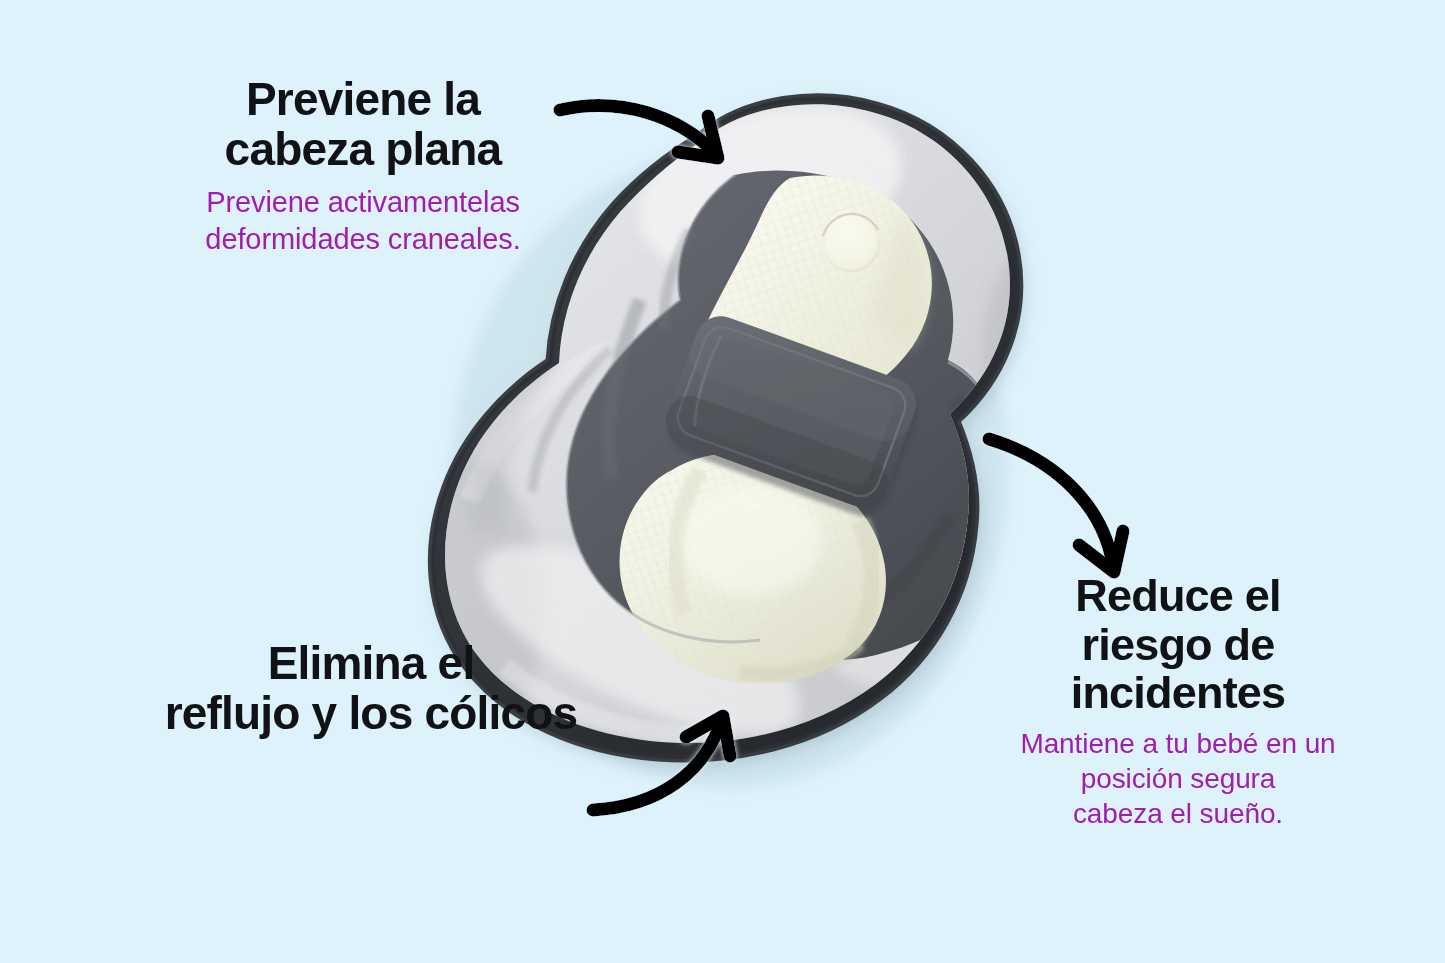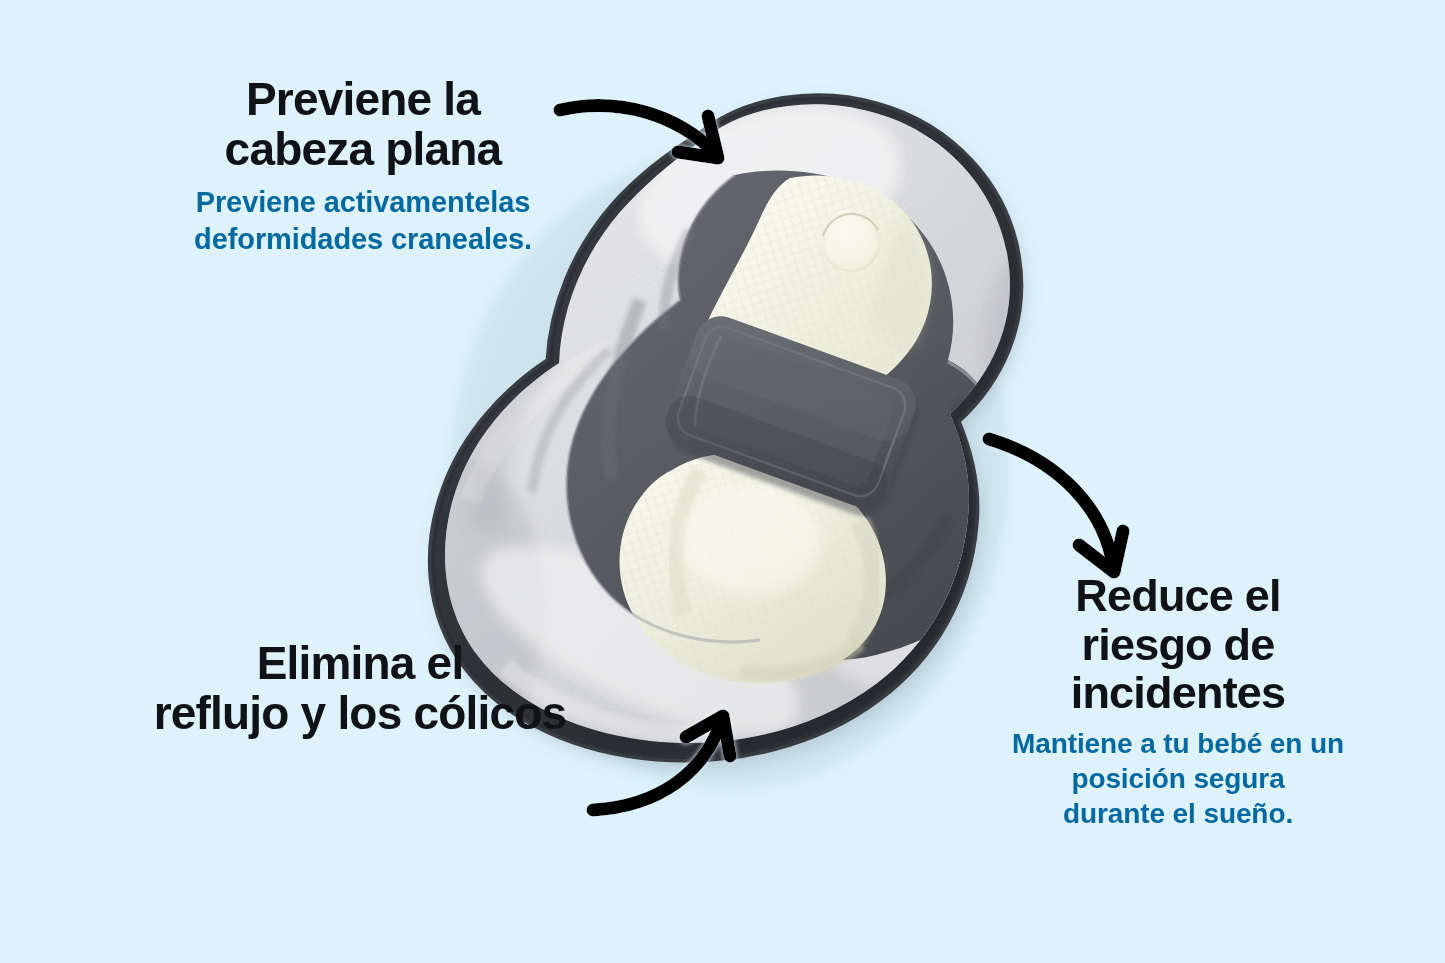--- a/index.html
+++ b/index.html
@@ -42,36 +42,36 @@
   .callout .c-title {
     font-weight: 700;
     font-size: 46px;
     line-height: 1.09;
     letter-spacing: -0.8px;
     color: #101215;
     margin: 0;
     white-space: pre-line;
   }
   .callout .c-body {
-    font-weight: 700;
+    font-weight: 400;
     font-size: 29px;
     line-height: 1.26;
     letter-spacing: -0.1px;
-    color: #0369a1;
+    color: #a21caf;
     margin: 10px 0 0 0;
     white-space: pre-line;
   }
 
   #callout-flat-head {
     left: 146px;
     top: 74px;
     width: 434px;
   }
   #callout-reflux {
-    left: 90px;
+    left: 101px;
     top: 638px;
     width: 540px;
   }
   #callout-incidents {
     left: 968px;
     top: 572px;
     width: 420px;
   }
   #callout-incidents .c-title {
     font-size: 45px;
@@ -361,16 +361,16 @@
     <p class="c-title">Elimina el
 reflujo y los cólicos</p>
   </div>
 
   <div class="callout" id="callout-incidents">
     <p class="c-title">Reduce el
 riesgo de
 incidentes</p>
     <p class="c-body">Mantiene a tu bebé en un
 posición segura
-durante el sueño.</p>
+cabeza el sueño.</p>
   </div>
 
 </div>
 
 </body></html>

